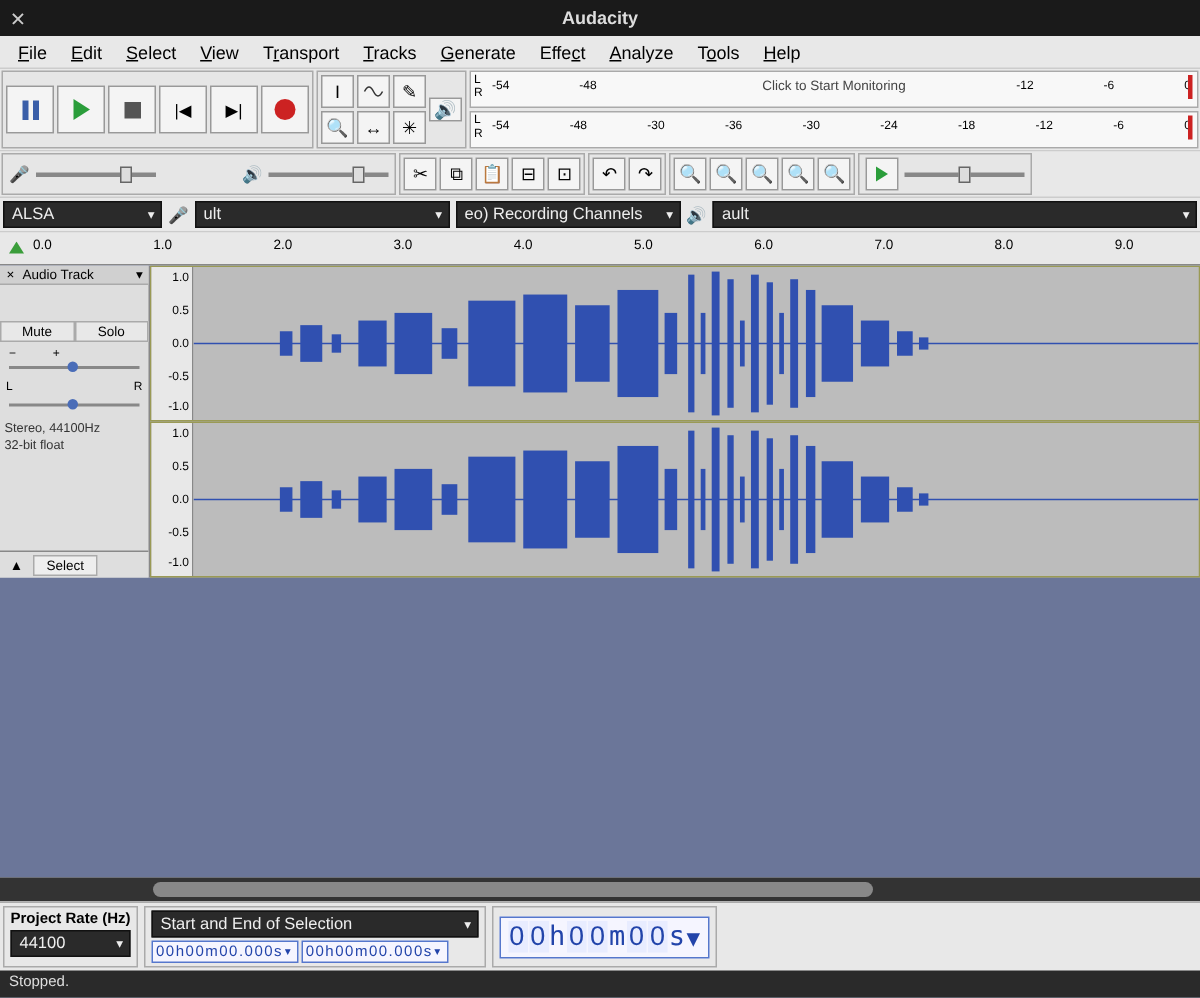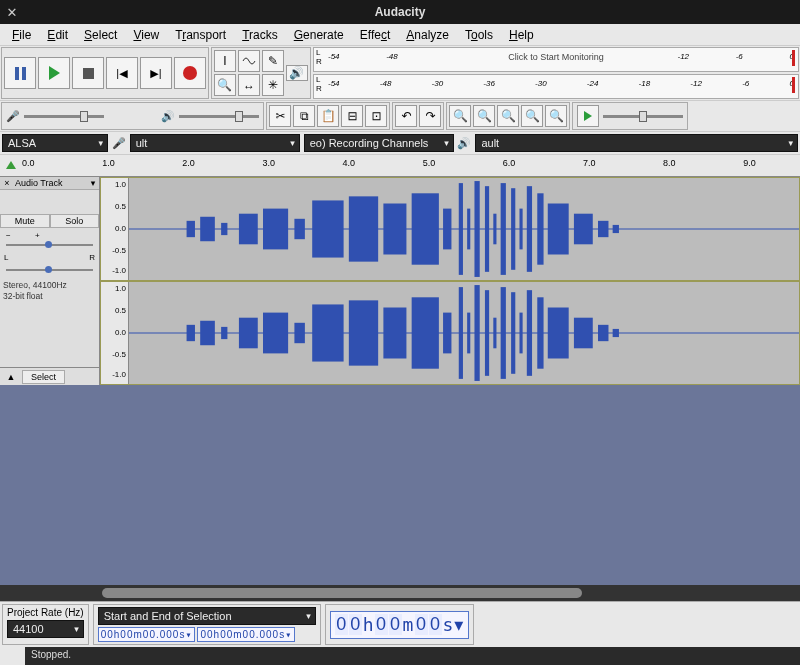--- a/index.html
+++ b/index.html
@@ -19,21 +19,21 @@
 .tb-btn svg { width: 14px; height: 14px; }
 .record-dot { width: 14px; height: 14px; background: #cc2222; border-radius: 50%; }
 .play-tri { width: 0; height: 0; border-left: 11px solid #2a9d3a; border-top: 7px solid transparent; border-bottom: 7px solid transparent; }
 .play-tri-sm { width: 0; height: 0; border-left: 8px solid #2a9d3a; border-top: 5px solid transparent; border-bottom: 5px solid transparent; }
 .stop-sq { width: 11px; height: 11px; background: #555; }
 .pause-bars { display: flex; gap: 3px; }
 .pause-bars div { width: 4px; height: 13px; background: #3a5ea8; }
 .skip { font-size: 11px; display: flex; align-items: center; }
 .meter { flex: 1; background: #f8f8f8; border: 1px solid #aaa; margin: 1px; position: relative; height: 20px; }
 .meter .lr { position: absolute; left: 2px; font-size: 8px; line-height: 9px; }
-.meter .scale { position: absolute; left: 14px; right: 4px; font-size: 8px; display: flex; justify-content: space-between; top: 4px; font-style: italic; }
+.meter .scale { position: absolute; left: 14px; right: 4px; font-size: 8px; display: flex; justify-content: space-between; top: 4px; }
 .meter .hint { position: absolute; left: 50%; transform: translateX(-50%); font-size: 9px; top: 4px; color: #444; }
 .meter .peak { position: absolute; right: 3px; top: 2px; width: 3px; height: 16px; background: #cc2222; }
 .slider-box { display: flex; align-items: center; gap: 4px; padding: 0 4px; }
 .slider { width: 80px; height: 3px; background: #888; position: relative; }
 .slider .thumb { position: absolute; top: -4px; width: 8px; height: 11px; background: #ddd; border: 1px solid #666; }
 .dd { background: #2a2a2a; color: #eee; border: 1px solid #111; padding: 1px 18px 1px 5px; font-size: 11px; position: relative; min-width: 50px; height: 18px; display: flex; align-items: center; }
 .dd::after { content: "▾"; position: absolute; right: 4px; font-size: 9px; }
 .ruler { height: 22px; background: #e8e8e8; display: flex; border-bottom: 1px solid #888; }
 .ruler .pin { width: 22px; display: flex; align-items: center; justify-content: center; }
 .ruler .ticks { flex: 1; position: relative; font-size: 9px; }
@@ -56,25 +56,25 @@
 .track-vscale span { position: absolute; right: 2px; }
 .track-wave { flex: 1; background: #bcbcbc; position: relative; }
 .wave-svg { width: 100%; height: 100%; display: block; }
 .collapse-bar { height: 18px; background: #dedede; display: flex; align-items: center; border-top: 1px solid #888; }
 .collapse-bar .arrow { width: 22px; text-align: center; cursor: pointer; }
 .collapse-bar .sel { padding: 1px 8px; border: 1px solid #aaa; background: #eee; font-size: 9px; cursor: pointer; }
 .hscroll { height: 16px; background: #333; display: flex; align-items: center; padding: 0 2px; }
 .hscroll .thumb { height: 10px; background: #888; border-radius: 5px; margin-left: 100px; width: 480px; }
 .bottom { background: #e8e8e8; padding: 2px; display: flex; gap: 4px; border-top: 1px solid #aaa; }
 .bgroup { border: 1px solid #aaa; padding: 2px 4px; display: flex; flex-direction: column; gap: 2px; }
-.bgroup .lbl { font-size: 10px; }
+.bgroup .lbl { font-size: 10px; font-weight: bold; }
 .time-box { font-family: monospace; font-size: 10px; background: #f5f5ff; border: 1px solid #5577cc; padding: 1px 2px; letter-spacing: 1px; color: #2244aa; display: flex; align-items: center; }
 .time-box .digit { background: #e8ecff; padding: 0 1px; margin: 0 0.5px; }
 .time-box-lg { font-size: 18px; padding: 2px 4px; }
-.status { height: 18px; background: #2a2a2a; color: #ddd; padding: 2px 6px; font-size: 10px; margin-left: 25px; }
+.status { height: 18px; background: #2a2a2a; color: #ddd; padding: 2px 6px; font-size: 10px; }
 </style>
 </head>
 <body>
 
 <div class="titlebar">
   <div class="close">✕</div>
   <div class="title">Audacity</div>
 </div>
 
 <div class="window-body">

